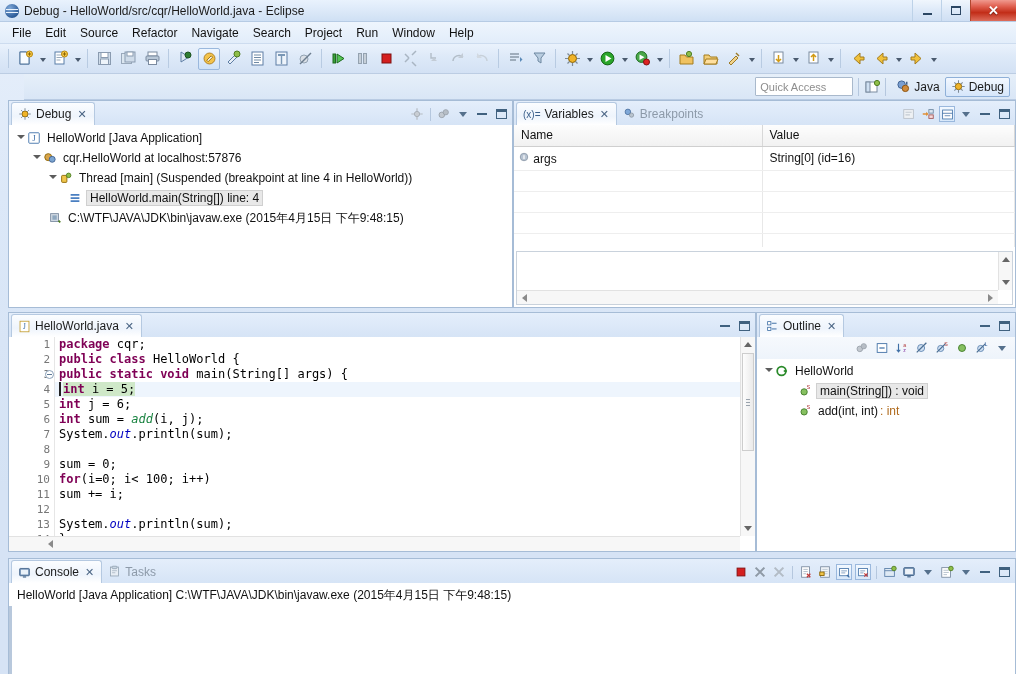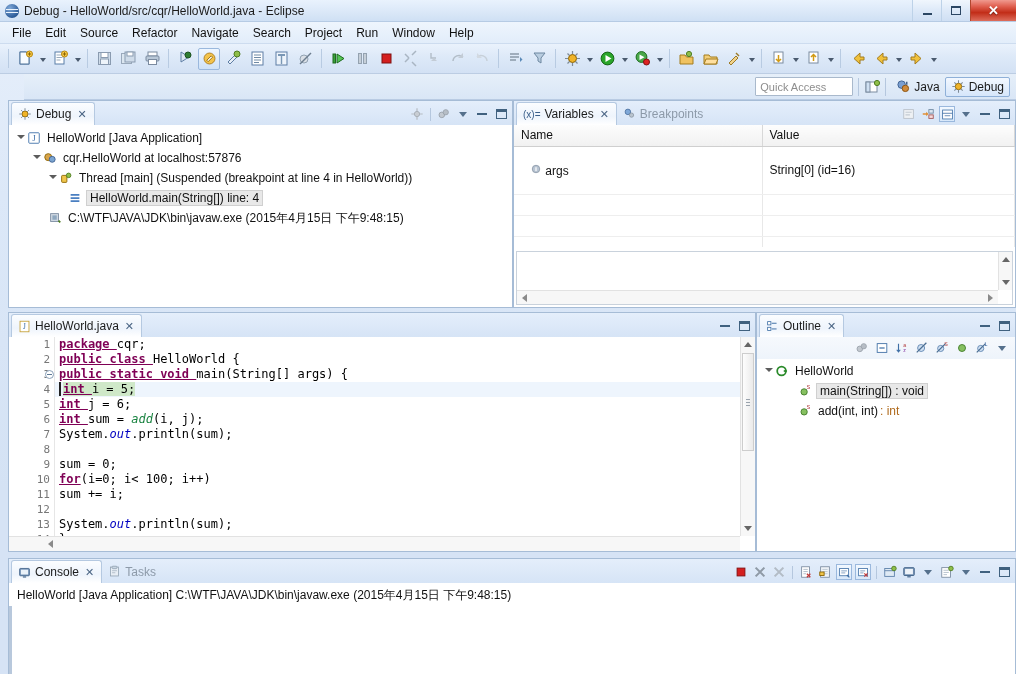--- a/index.html
+++ b/index.html
@@ -189,21 +189,21 @@
     position:absolute; left:46px; right:0; top:0; bottom:0;
     font-family: "DejaVu Sans Mono","Liberation Mono", monospace;
     font-size: 12px;
   }
   .cline { height:15px; line-height:15px; white-space:pre; padding-left:4px; position:relative; }
   .lnum {
     position:absolute; right:4px; width:40px; text-align:right;
     height:15px; line-height:15px; font-family:"DejaVu Sans Mono","Liberation Mono",monospace;
     font-size:11px; color:#777;
   }
-  .kw { color:#7f0055; font-weight:bold;text-decoration:underline; }
+  .kw { color:#7f0055; font-weight:bold; }
   .fld { color:#0000c0; font-style:italic; }
   .mtd { color:#15803d; font-style:italic; }
   .cur-row { background:#eef5fd; }
   .cur-hl { background:#cfe8c8; }
 
   
   .vscroll {
     position:absolute; right:0; top:0; bottom:0; width:15px;
     background:#f7f7f7; border-left:1px solid #e2e2e2;
   }
@@ -671,21 +671,21 @@
         <div style="position:absolute;left:0;right:0;top:0;height:122px;overflow:hidden;">
           <table class="vtable">
             <thead>
               <tr>
                 <th style="width:248px">Name</th>
                 <th>Value</th>
               </tr>
             </thead>
             <tbody>
               <tr>
-                <td style="padding:16px">
+                <td style="padding:4px">
                   <div class="namecell">
                     <span>
                       <svg width="12" height="12" viewBox="0 0 16 16">
                           <circle cx="8" cy="8" r="5" fill="#b8c4d2" stroke="#8491a1"></circle>
                           <path d="M8 5.5v5" stroke="#fff" stroke-width="1.6"></path>
                         </svg>
                     </span>
                     <span>args</span>
                   </div>
                 </td>

